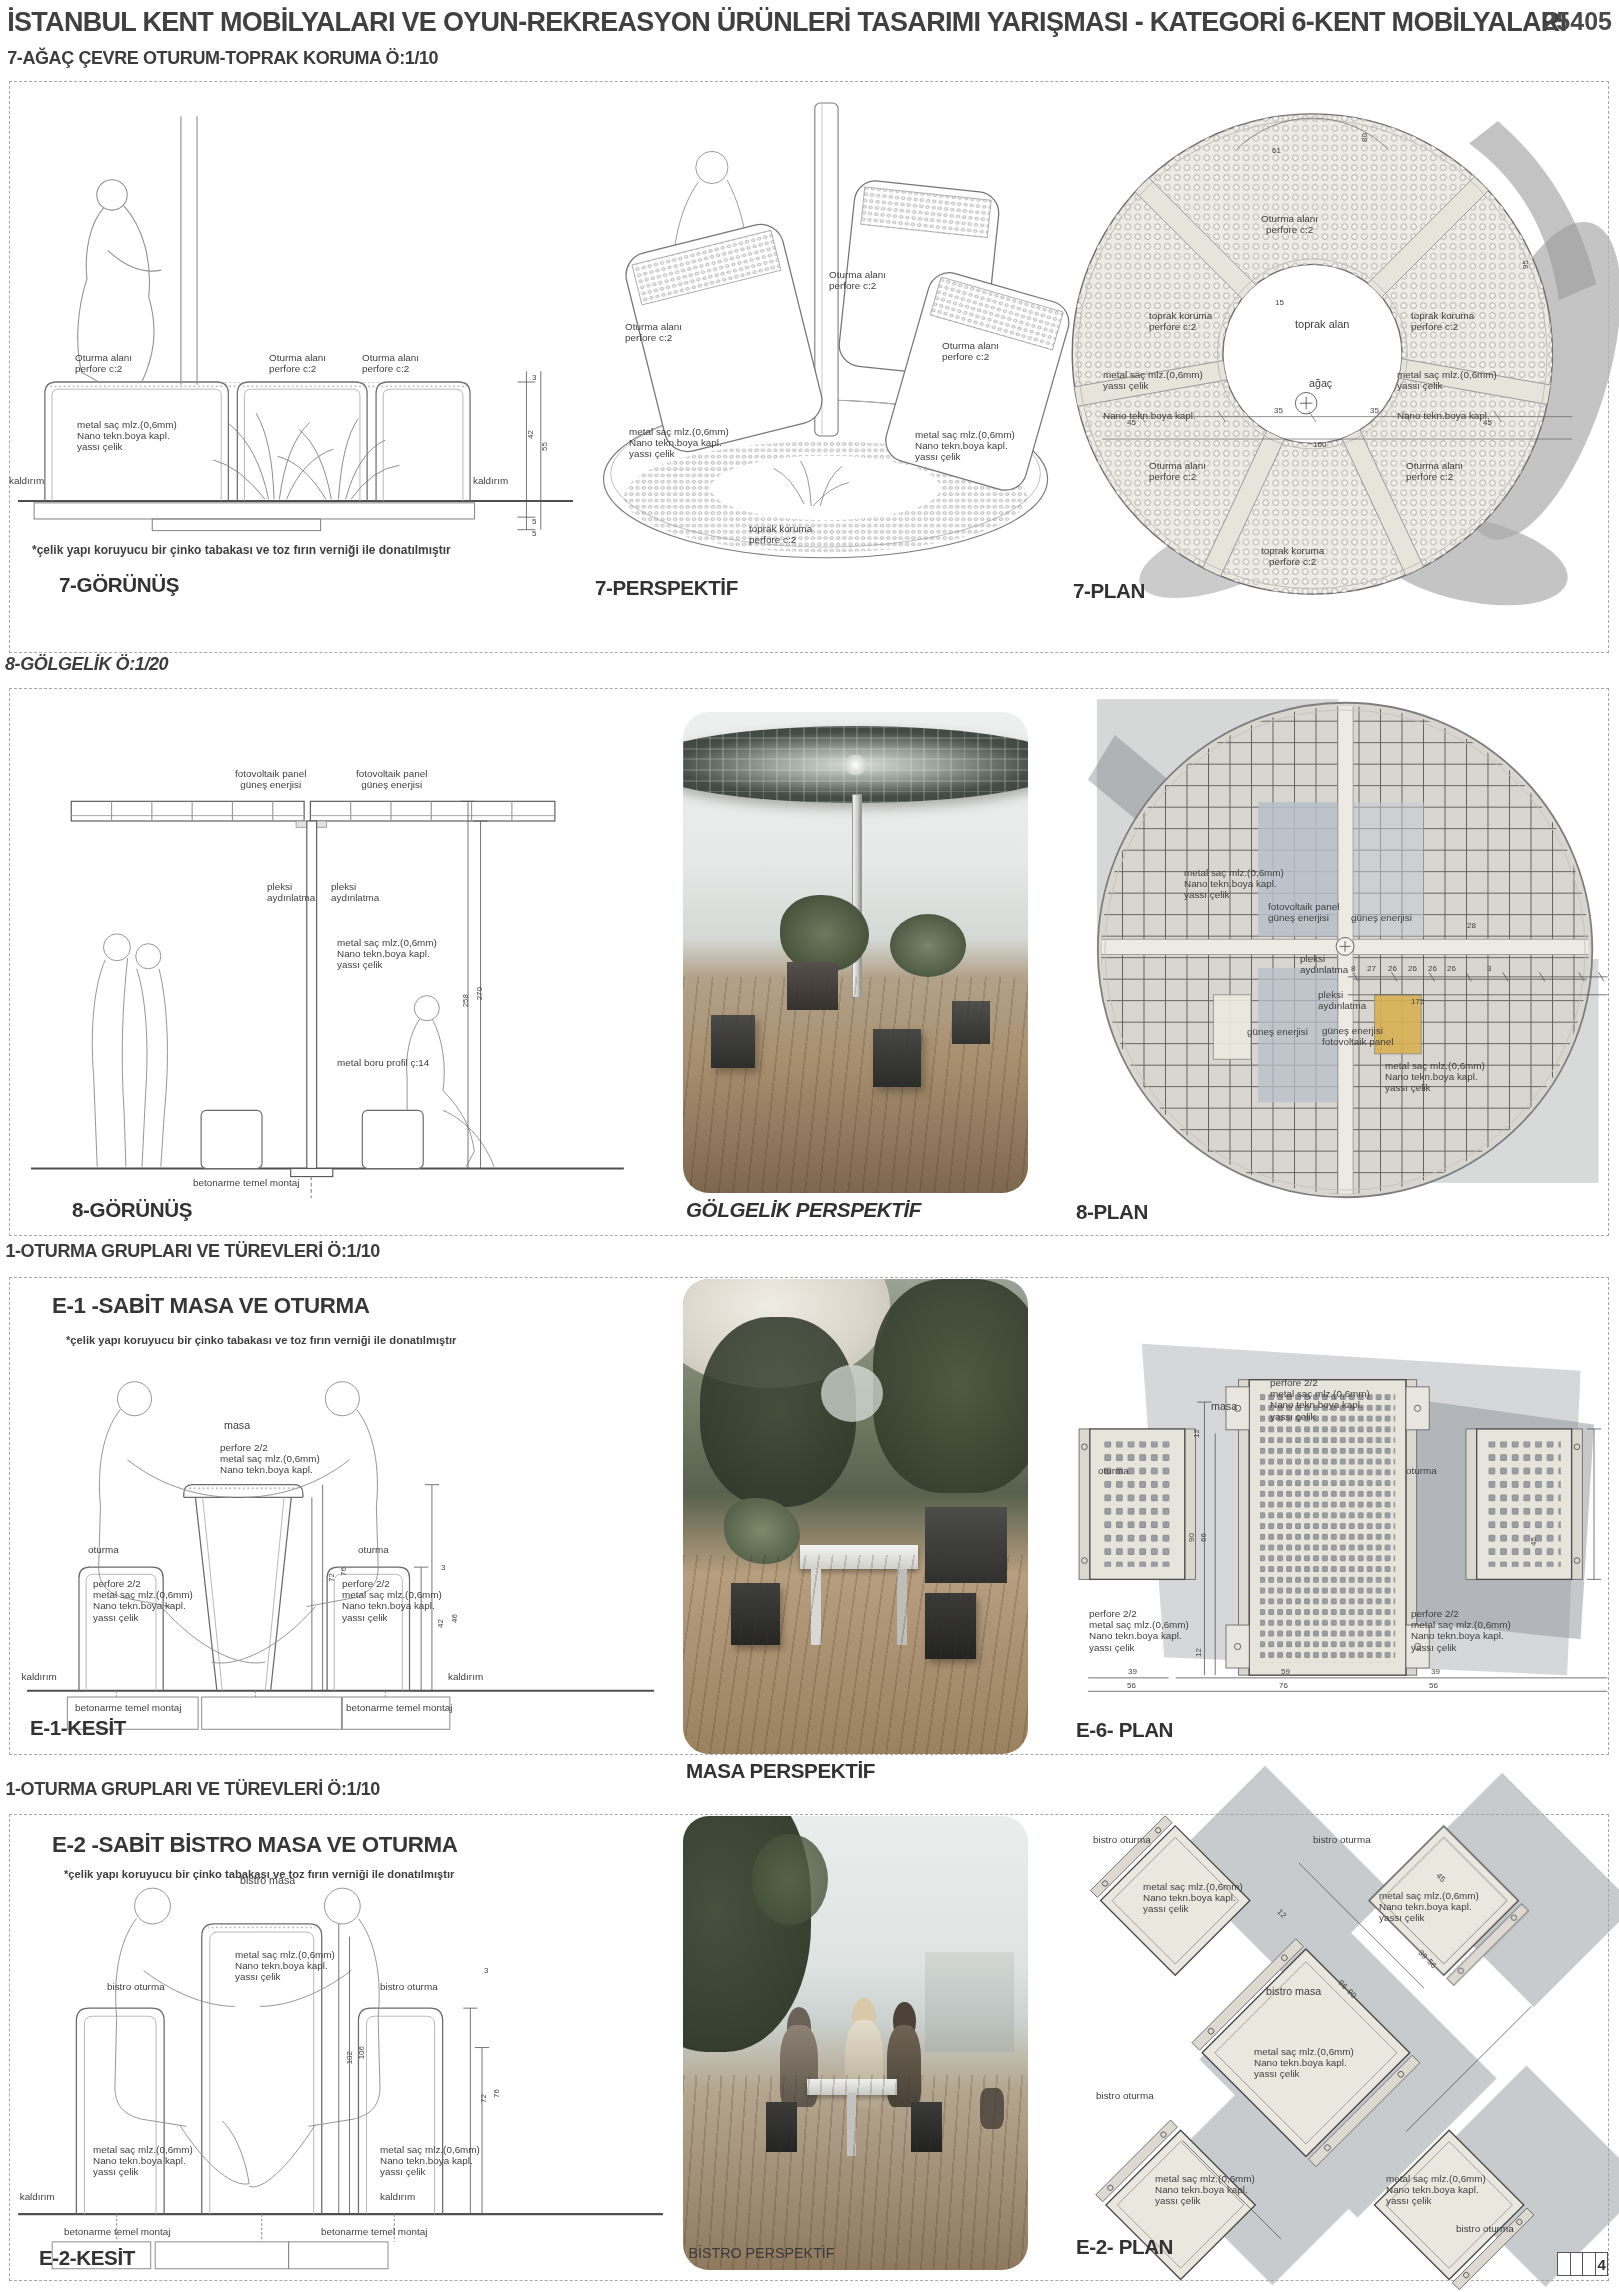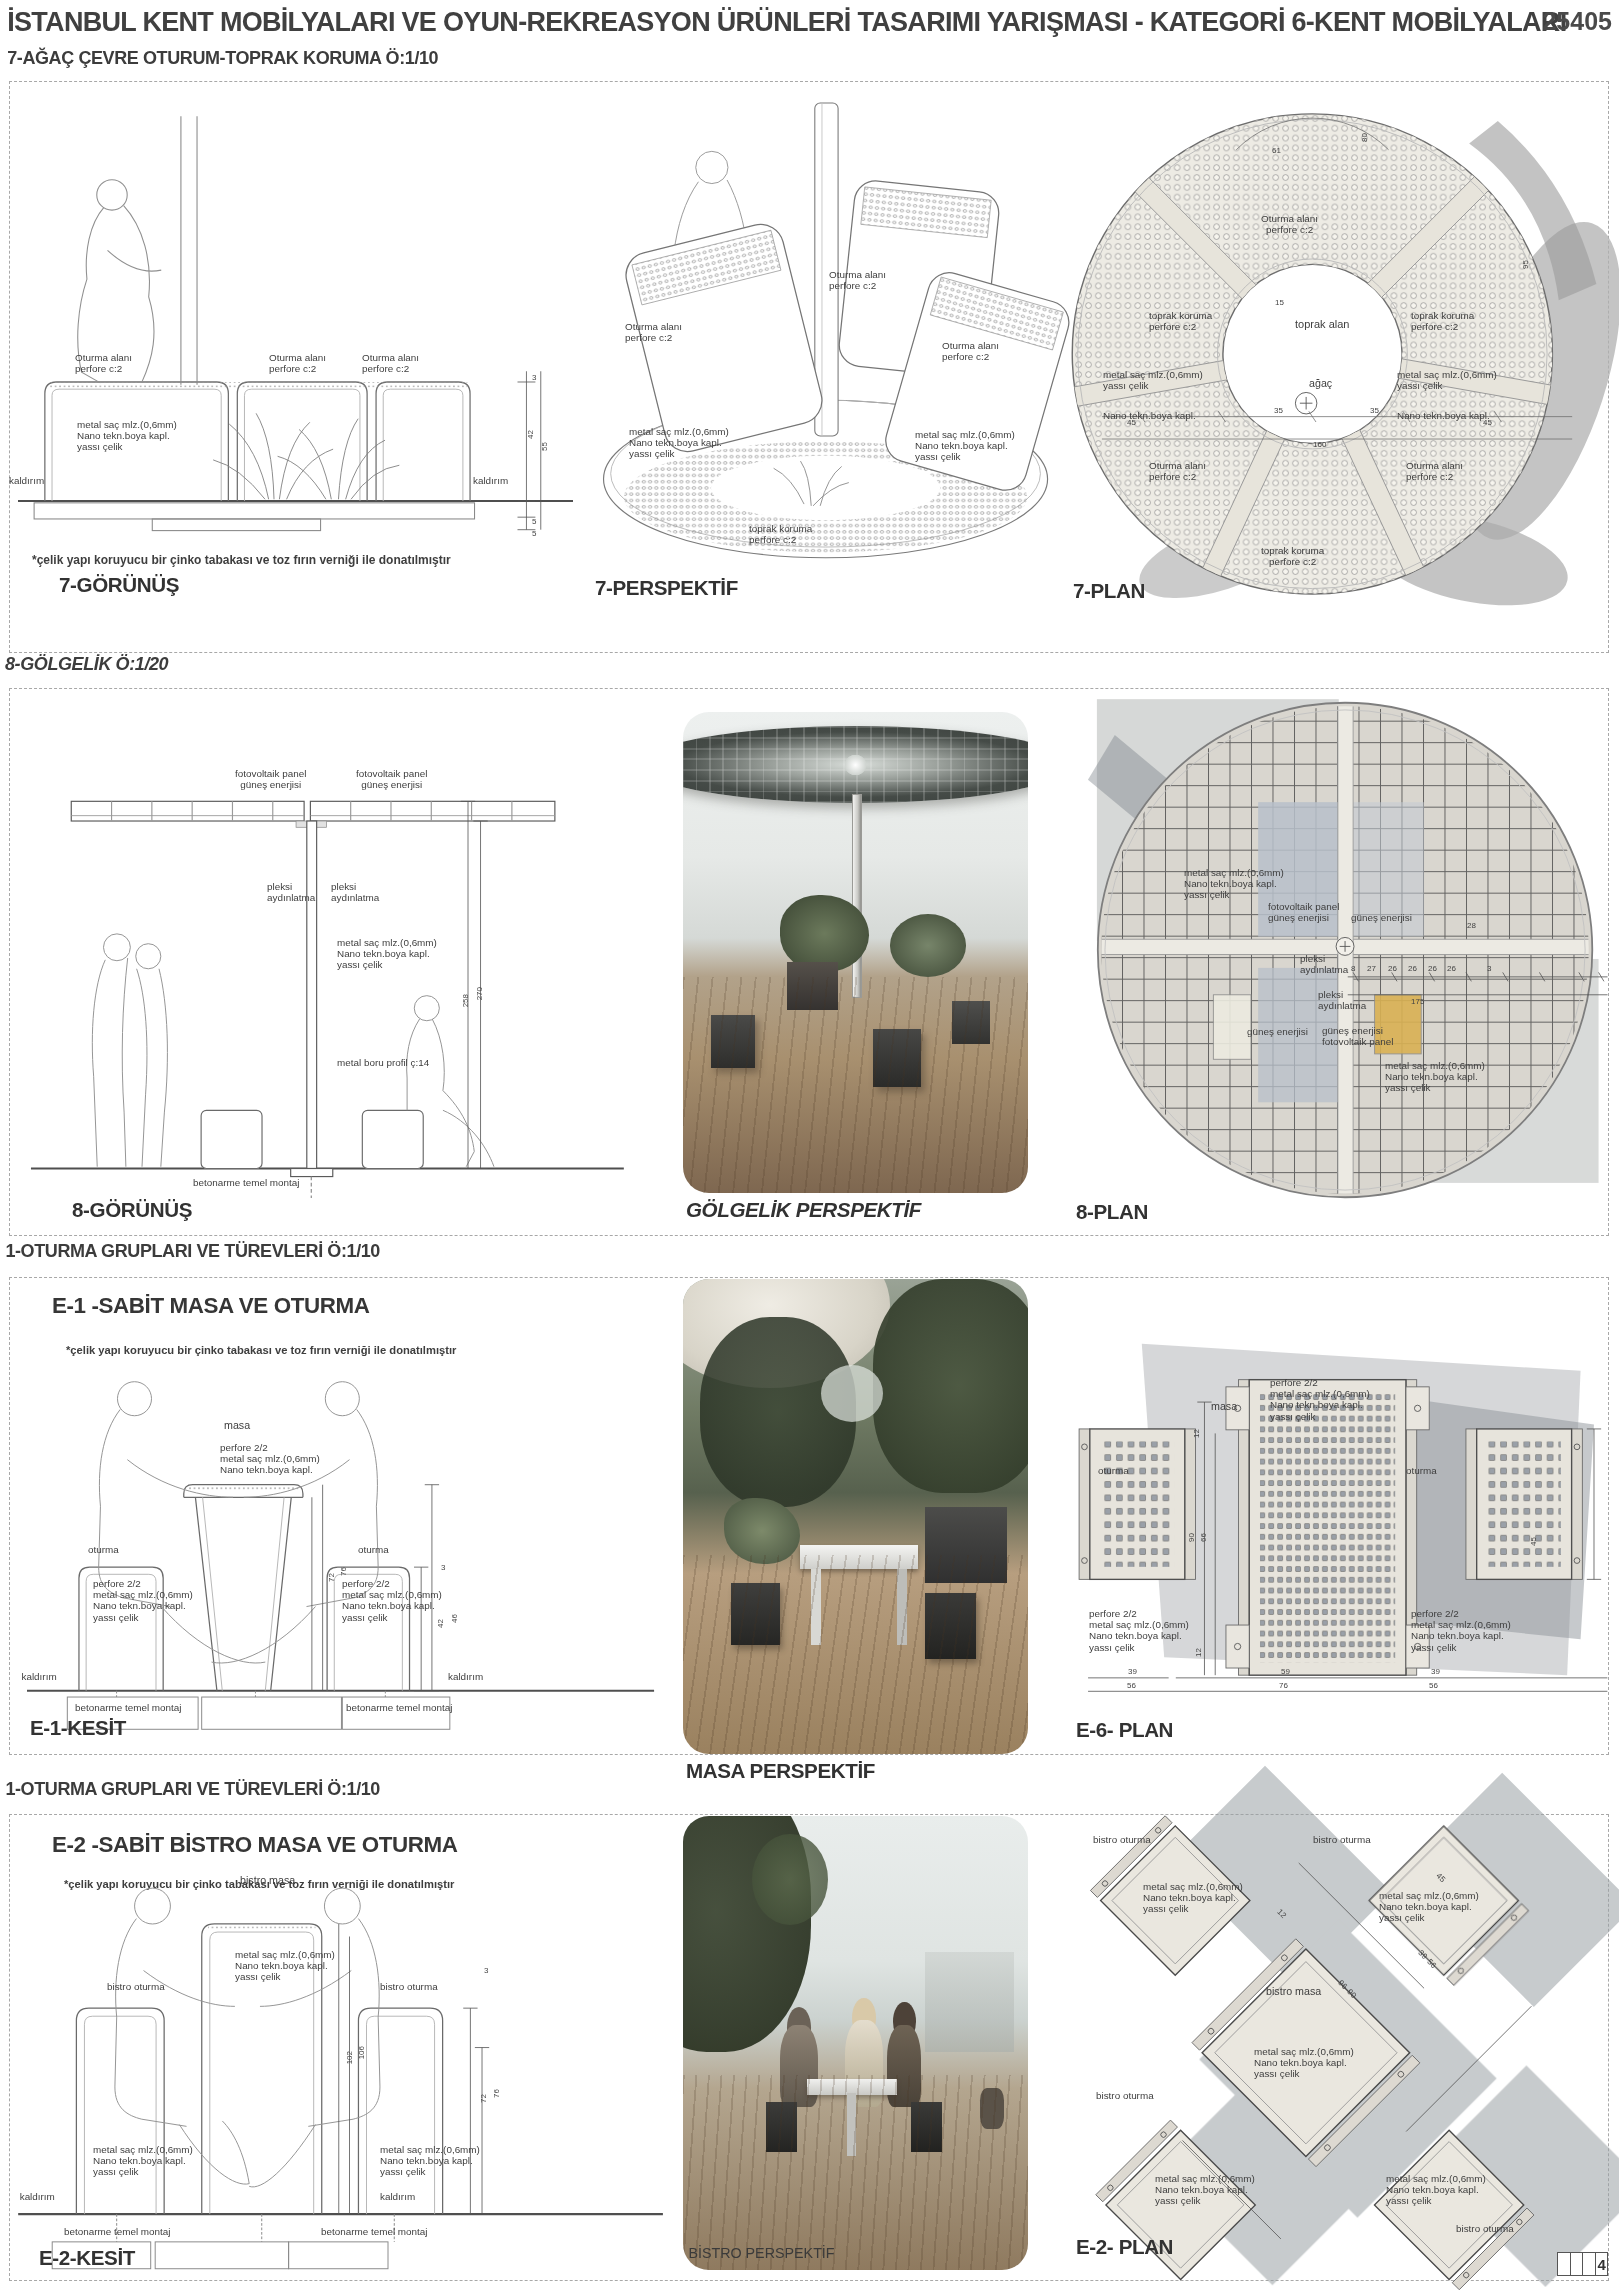--- a/index.html
+++ b/index.html
@@ -7,21 +7,21 @@
        font-family:"Liberation Sans",sans-serif;color:#3a3a3a;}
   .hdr-title{position:absolute;font-size:27px;font-weight:700;letter-spacing:-0.7px;color:#404040;white-space:nowrap;}
   .entry-no{position:absolute;font-size:25px;font-weight:700;color:#4a4a4a;}
   .gtitle{position:absolute;font-size:18px;font-weight:700;letter-spacing:-0.4px;color:#3c3c3c;white-space:nowrap;}
   .subhead{position:absolute;font-size:22.4px;font-weight:700;letter-spacing:-0.4px;color:#363636;white-space:nowrap;}
   .cap{position:absolute;font-size:20.6px;font-weight:700;letter-spacing:-0.4px;color:#323232;white-space:nowrap;}
   .panel{position:absolute;border:1.8px dashed #a8a8a8;background:transparent;}
   .lbl{position:absolute;font-size:9.9px;line-height:11.2px;color:#3e3e3e;white-space:nowrap;}
   .lbl span{display:block;}
   .lbl.c{text-align:center;}
-  .note{position:absolute;font-size:12px;font-weight:700;color:#3e3e3e;white-space:nowrap;margin-top:10px;}
+  .note{position:absolute;font-size:12px;font-weight:700;color:#3e3e3e;white-space:nowrap;}
   .dim{position:absolute;font-size:8px;color:#444;white-space:nowrap;line-height:8px;}
   .vdim{writing-mode:vertical-rl;transform:rotate(180deg);}
   .d45{transform:rotate(45deg);transform-origin:left top;}
   .photo{position:absolute;overflow:hidden;border-radius:26px;}
   .photo > div{position:absolute;}
   svg{position:absolute;overflow:visible;}
   .pstrip{position:absolute;display:flex;border:1.8px solid #555;background:#fff;}
   .pstrip .cell{width:11.6px;height:22.4px;border-right:1.3px solid #555;}
   .pstrip .cell:last-child{border-right:none;display:flex;align-items:center;justify-content:center;
       font-size:15px;font-weight:700;color:#333;}

